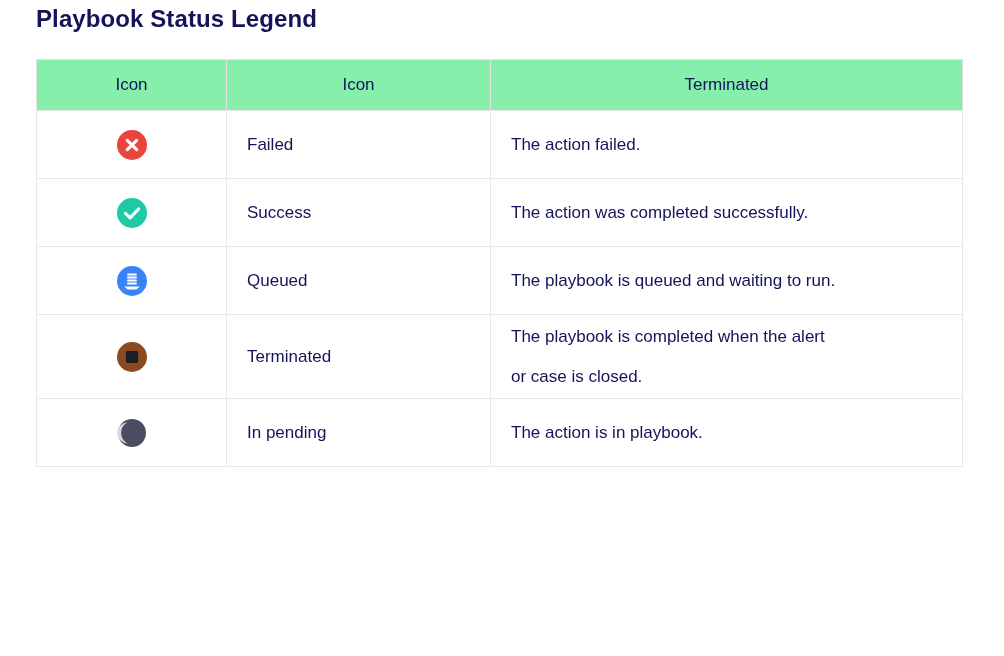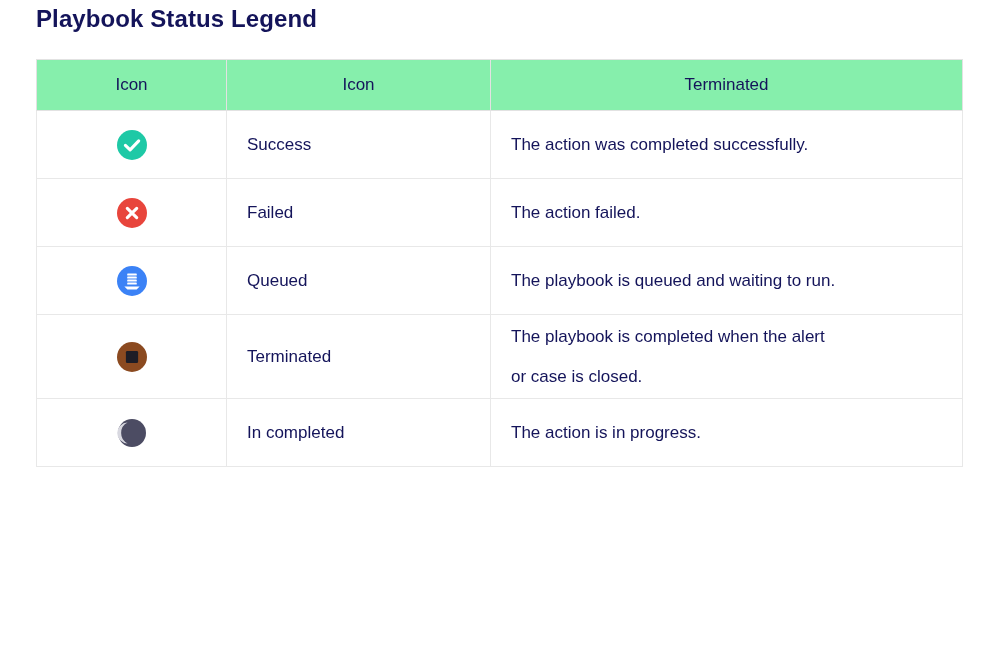--- a/index.html
+++ b/index.html
@@ -120,46 +120,46 @@
         <th>Terminated</th>
       </tr>
     </thead>
     <tbody>
 
       <tr class="row-h-2">
         <td class="cell-icon">
           <div class="icon-wrap">
             <span class="status-icon">
               <svg width="30" height="30" viewBox="0 0 30 30" aria-hidden="true">
+                <circle cx="15" cy="15" r="15" fill="#e8453c"></circle>
+                <path d="M10.3 10.3 L19.7 19.7 M19.7 10.3 L10.3 19.7" fill="none" stroke="#ffffff" stroke-width="3.1" stroke-linecap="round"></path>
+              </svg>
+            </span>
+          </div>
+        </td>
+        <td class="cell-name">Failed</td>
+        <td class="cell-desc">
+          <span class="desc-line">The action failed.</span>
+        </td>
+      </tr>
+
+      <tr class="row-h-2">
+        <td class="cell-icon">
+          <div class="icon-wrap">
+            <span class="status-icon">
+              <svg width="30" height="30" viewBox="0 0 30 30" aria-hidden="true">
                 <circle cx="15" cy="15" r="15" fill="#1ec9a6"></circle>
                 <path d="M8.4 15.3 L13.1 19.9 L21.7 10.9" fill="none" stroke="#ffffff" stroke-width="3.1" stroke-linecap="round" stroke-linejoin="round"></path>
               </svg>
             </span>
           </div>
         </td>
         <td class="cell-name">Success</td>
         <td class="cell-desc">
           <span class="desc-line">The action was completed successfully.</span>
-        </td>
-      </tr>
-
-      <tr class="row-h-2">
-        <td class="cell-icon">
-          <div class="icon-wrap">
-            <span class="status-icon">
-              <svg width="30" height="30" viewBox="0 0 30 30" aria-hidden="true">
-                <circle cx="15" cy="15" r="15" fill="#e8453c"></circle>
-                <path d="M10.3 10.3 L19.7 19.7 M19.7 10.3 L10.3 19.7" fill="none" stroke="#ffffff" stroke-width="3.1" stroke-linecap="round"></path>
-              </svg>
-            </span>
-          </div>
-        </td>
-        <td class="cell-name">Failed</td>
-        <td class="cell-desc">
-          <span class="desc-line">The action failed.</span>
         </td>
       </tr>
 
       <tr class="row-h-1">
         <td class="cell-icon">
           <div class="icon-wrap">
             <span class="status-icon">
               <svg width="30" height="30" viewBox="0 0 30 30" aria-hidden="true">
                 <circle cx="15" cy="15" r="15" fill="#3b82f6"></circle>
                 <rect x="10.2" y="7.6" width="9.6" height="1.9" rx="0.6" fill="#ffffff"></rect>
@@ -200,21 +200,21 @@
         <td class="cell-icon">
           <div class="icon-wrap">
             <span class="status-icon">
               <svg width="30" height="30" viewBox="0 0 30 30" aria-hidden="true">
                 <circle cx="15" cy="15" r="14" fill="#4c4c63"></circle>
                 <path d="M10.6 4.6 A11.6 11.6 0 0 0 10.6 25.4 A9.1 9.1 0 0 1 10.6 4.6 Z" fill="#d8d8e0"></path>
               </svg>
             </span>
           </div>
         </td>
-        <td class="cell-name">In completed</td>
-        <td class="cell-desc">
-          <span class="desc-line">The action is in progress.</span>
+        <td class="cell-name">In pending</td>
+        <td class="cell-desc">
+          <span class="desc-line">The action is in playbook.</span>
         </td>
       </tr>
 
     </tbody>
   </table>
 </div>
 
 </body></html>

